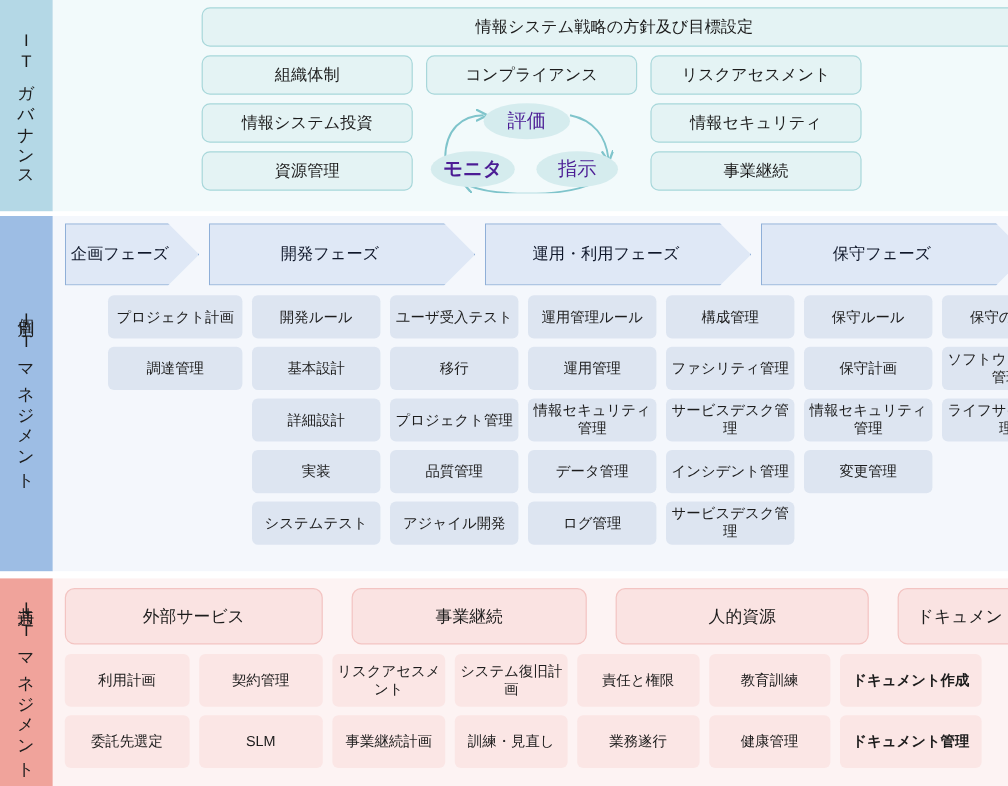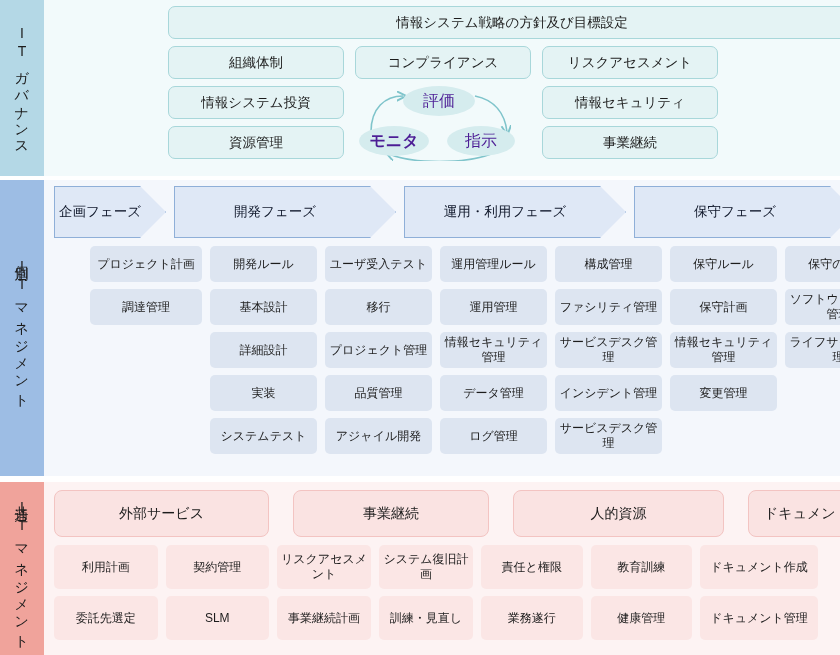--- a/index.html
+++ b/index.html
@@ -214,21 +214,21 @@
     position: absolute;
     left: 10px;
     top: 63px;
     display: flex;
     gap: 8px;
   }
   .com-group { display: flex; gap: 8px; }
   .cg-0 { width: 215px; }
   .cg-1 { width: 196px; }
   .cg-2 { width: 211px; }
-  .cg-3 { width: 118px; }
+  .cg-3 { width: 118px; font-weight: bold; }
   .com-col {
     display: flex;
     flex-direction: column;
     gap: 7px;
     flex: 1 1 0;
   }
   .com-cell {
     box-sizing: border-box;
     background: #fbe6e5;
     border-radius: 5px;

